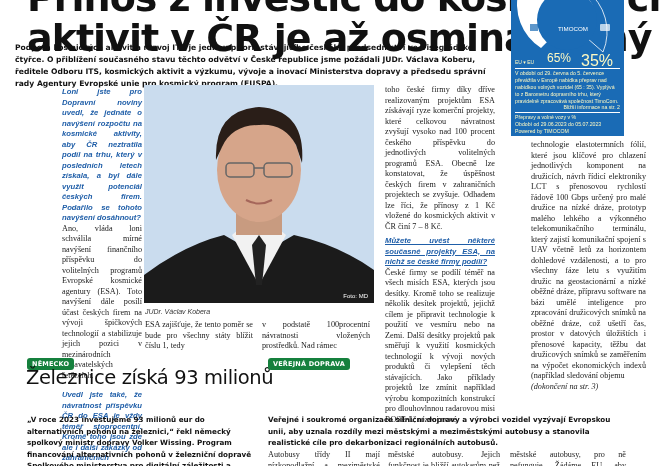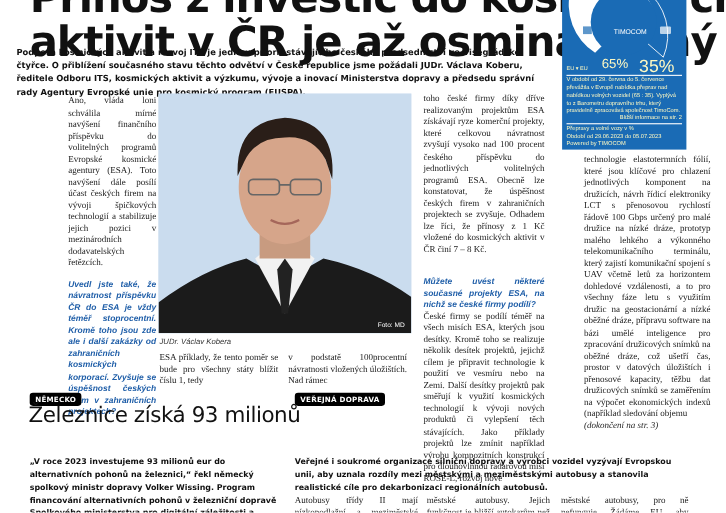--- a/index.html
+++ b/index.html
@@ -8,35 +8,36 @@
   .headline { left:27px; top:-22px; font-family:"DejaVu Sans", sans-serif; font-weight:bold; font-size:38px; line-height:40px; letter-spacing:-1px; color:#111; white-space:nowrap; }
   .lead { left:15px; top:42px; width:480px; font-family:"DejaVu Sans", sans-serif; font-weight:bold; font-size:7.6px; line-height:12px; color:#111; }
   .col { font-family:"Liberation Serif", serif; font-size:8.2px; line-height:10.5px; color:#222; text-align:justify; }
   .q { font-family:"Liberation Sans", sans-serif; font-style:italic; font-weight:bold; font-size:7.7px; line-height:10.5px; color:#1f5ea8; margin:0; }
   .col p { margin:0; }
   .photo { left:144px; top:85px; width:230px; height:218px; background:#c9dcef; overflow:hidden; }
   .caption { left:145px; top:308px; font-family:"Liberation Sans", sans-serif; font-style:italic; font-size:7px; color:#333; }
   .foto { right:6px; bottom:4px; font-size:6px; color:#fff; font-family:"Liberation Sans", sans-serif; }
   .timo { left:511px; top:0; width:113px; height:136px; background:#1a6bb5; color:#fef9c3; overflow:hidden; font-family:"Liberation Sans", sans-serif; }
   .timo .txt { font-size:5.2px; line-height:7px; padding:0 4px; }
-  .badge { display:inline-block; background:#000000; color:#fff; font-family:"DejaVu Sans", sans-serif; font-size:6.5px; font-weight:bold; padding:2px 5px; border-radius:3px; letter-spacing:0.2px; }
+  .badge { display:inline-block; background:#15803d; color:#fff; font-family:"DejaVu Sans", sans-serif; font-size:6.5px; font-weight:bold; padding:2px 5px; border-radius:3px; letter-spacing:0.2px; }
   .h2 { font-family:"DejaVu Sans", sans-serif; font-size:19.5px; line-height:22px; letter-spacing:-0.4px; color:#111; white-space:nowrap; }
   .lead2 { font-family:"DejaVu Sans", sans-serif; font-weight:bold; font-size:7.2px; line-height:11.5px; color:#111; }
 </style>
 </head>
 <body>
 
 <div class="abs headline">
   <div>Přínos z investic do kosmických</div>
   <div>aktivit v ČR je až osminásobný</div>
 </div>
 
 <div class="abs lead">Podpora kosmických aktivit a rozvoj ITS je jednou priorit stávajícího českého předsednictví ve Visegrádské čtyřce. O přiblížení současného stavu těchto odvětví v České republice jsme požádali JUDr. Václava Koberu, ředitele Odboru ITS, kosmických aktivit a výzkumu, vývoje a inovací Ministerstva dopravy a předsedu správní rady Agentury Evropské unie pro kosmický program (EUSPA).</div>
 
 <div class="abs col" style="left:62px; top:87px; width:80px;">
+  <p class="q">Loni jste pro Dopravní noviny uvedl, že jednáte o navýšení rozpočtu na kosmické aktivity, aby ČR neztratila podíl na trhu, který v posledních letech získala, a byl dále využit potenciál českých firem. Podařilo se tohoto navýšení dosáhnout?</p>
   <p>Ano, vláda loni schválila mírné navýšení finančního příspěvku do volitelných programů Evropské kosmické agentury (ESA). Toto navýšení dále posílí účast českých firem na vývoji špičkových technologií a stabilizuje jejich pozici v mezinárodních dodavatelských řetězcích.</p>
   <p class="q" style="margin-top:9px;">Uvedl jste také, že návratnost příspěvku ČR do ESA je vždy téměř stoprocentní. Kromě toho jsou zde ale i další zakázky od zahraničních kosmických korporací. Zvyšuje se úspěšnost českých firem v zahraničních projektech?</p>
 
 </div>
 
 <div class="abs photo">
   <svg width="230" height="218" viewBox="0 0 230 218">
     <rect width="230" height="218" fill="#cadcee"></rect>
     <path d="M0 218 L0 190 Q40 160 80 150 L115 170 L150 150 Q195 160 230 185 L230 218 Z" fill="#1b1b1b"></path>
     <path d="M88 150 L115 200 L142 150 L130 140 L100 140 Z" fill="#f2f2f2"></path>
@@ -46,26 +47,26 @@
     <path d="M72 75 Q70 25 115 22 Q162 25 158 78 L152 60 Q140 38 115 40 Q88 40 78 62 Z" fill="#2a1e18"></path>
     <rect x="82" y="78" width="28" height="14" rx="4" fill="none" stroke="#666" stroke-width="1.5"></rect>
     <rect x="120" y="78" width="28" height="14" rx="4" fill="none" stroke="#666" stroke-width="1.5"></rect>
     <line x1="110" y1="83" x2="120" y2="83" stroke="#666" stroke-width="1.5"></line>
     <path d="M102 115 Q115 122 128 115" stroke="#a5665a" stroke-width="2" fill="none"></path>
   </svg>
   <span class="abs foto">Foto: MD</span>
 </div>
 <div class="abs caption">JUDr. Václav Kobera</div>
 
-<div class="abs col" style="left:145px; top:320px; width:108px;">ESA příklady, že tento poměr se bude pro všechny státy blížit číslu 1, tedy</div>
-<div class="abs col" style="left:262px; top:320px; width:108px;">v podstatě 100procentní návratnosti vložených úložištích. Nad rámec</div>
+<div class="abs col" style="left:145px; top:320px; width:108px;">ESA zajišťuje, že tento poměr se bude pro všechny státy blížit číslu 1, tedy</div>
+<div class="abs col" style="left:262px; top:320px; width:108px;">v podstatě 100procentní návratnosti vložených prostředků. Nad rámec</div>
 
 <div class="abs col" style="left:385px; top:85px; width:110px;">
   <p>toho české firmy díky dříve realizovaným projektům ESA získávají ryze komerční projekty, které celkovou návratnost zvyšují vysoko nad 100 procent českého příspěvku do jednotlivých volitelných programů ESA. Obecně lze konstatovat, že úspěšnost českých firem v zahraničních projektech se zvyšuje. Odhadem lze říci, že přínosy z 1 Kč vložené do kosmických aktivit v ČR činí 7 – 8 Kč.</p>
-  <p class="q" style="margin-top:19px;">Můžete uvést některé současné projekty ESA, na nichž se české firmy podílí?</p>
+  <p class="q" style="margin-top:4px;text-decoration:underline;">Můžete uvést některé současné projekty ESA, na nichž se české firmy podílí?</p>
   <p>České firmy se podílí téměř na všech misích ESA, kterých jsou desítky. Kromě toho se realizuje několik desítek projektů, jejichž cílem je připravit technologie k použití ve vesmíru nebo na Zemi. Další desítky projektů pak směřují k využití kosmických technologií k vývoji nových produktů či vylepšení těch stávajících. Jako příklady projektů lze zmínit například výrobu kompozitních konstrukcí pro dlouhovlnnou radarovou misi ROSE-L, rozvoj nové</p>
 </div>
 
 <div class="abs col" style="left:511px; top:140px; width:115px;margin-left:20px;">
   <p>technologie elastotermních fólií, které jsou klíčové pro chlazení jednotlivých komponent na družicích, návrh řídicí elektroniky LCT s přenosovou rychlostí řádově 100 Gbps určený pro malé družice na nízké dráze, prototyp malého lehkého a výkonného telekomunikačního terminálu, který zajistí komunikační spojení s UAV včetně letů za horizontem dohledové vzdálenosti, a to pro všechny fáze letu s využitím družic na geostacionární a nízké oběžné dráze, přípravu software na bázi umělé inteligence pro zpracování družicových snímků na oběžné dráze, což ušetří čas, prostor v datových úložištích i přenosové kapacity, těžbu dat družicových snímků se zaměřením na výpočet ekonomických indexů (například sledování objemu</p>
   <p style="text-align:left; font-style:italic;">(dokončení na str. 3)</p>
 </div>
 
 <div class="abs timo">
   <svg width="113" height="62" viewBox="0 0 113 62" style="display:block;">

